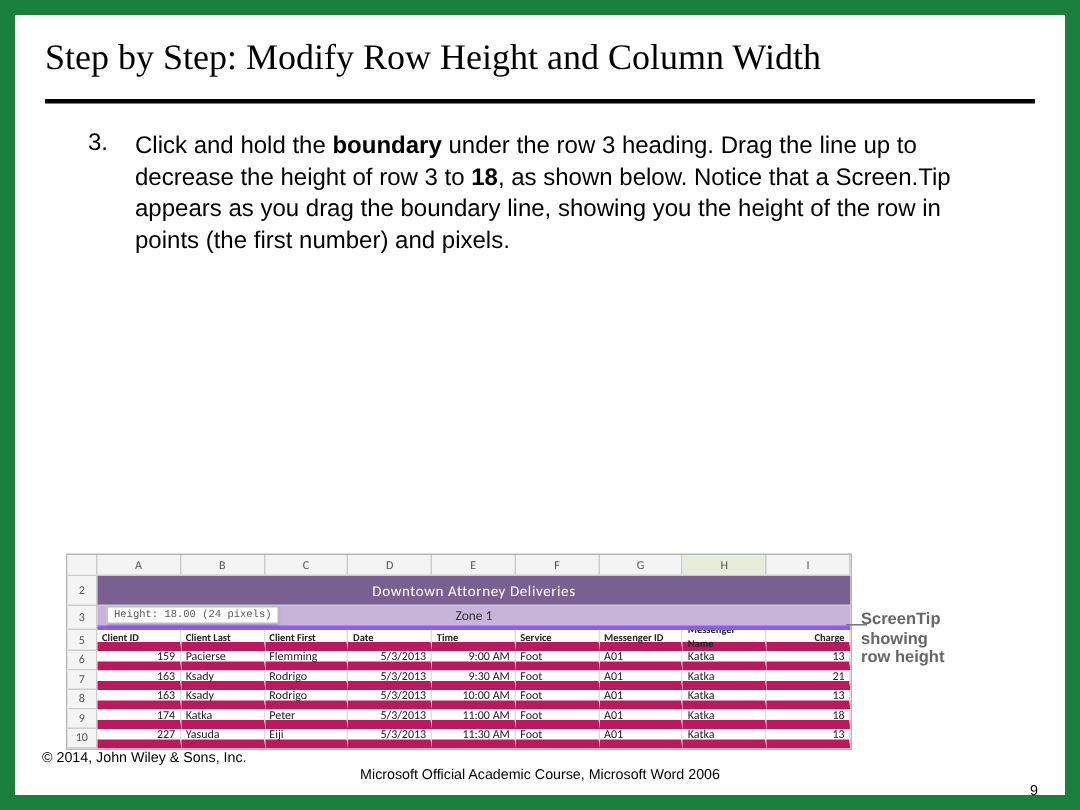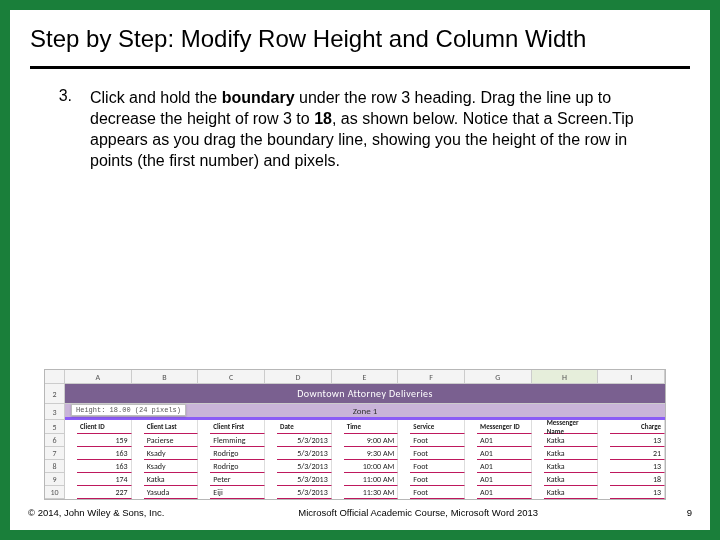--- a/index.html
+++ b/index.html
@@ -6,20 +6,21 @@
   body { background: #fff; font-family: Arial, Helvetica, sans-serif; }
   .slide {
     width: 720px; height: 540px;
     border: 10px solid #1a7f3a;
     background: #fff;
     display: flex; flex-direction: column;
     position: relative;
   }
   .header {
     padding: 14px 13px 6px 20px;
+    font-family: Liberation Serif, serif;
   }
   .title {
     font-size: 24px; color: #000; font-weight: 400;
     line-height: 1.25;
   }
   .rule {
     margin: 6px 20px 0 20px;
     border-top: 3px solid #000;
   }
   .body {
@@ -58,39 +59,40 @@
   .band-zone { display:flex; height:16px; position:relative; }
   .zone-cell { flex:1; background:#c9b4d9; color:#333; display:flex; align-items:center; justify-content:center; font-size:9px; border-bottom:3px solid #8b5cf6;}
   .screentip {
     position:absolute; left:26px; top:0px;
     background:#fff; border:1px solid #bcbcbc;
     padding:1px 4px; font-size:7px; color:#555;
     box-shadow:0 1px 2px rgba(0,0,0,0.2);
     font-family:Liberation Mono, monospace;
   }
   .data-head { display:flex; height:14px; }
-  .cell { flex:1; border-right:1px solid #ddd; border-bottom:1px solid #be185d; display:flex; align-items:center; padding:0 3px; color:#222; background:#fff;margin-left:12px;}
+  .cell { flex:1; border-right:1px solid #ddd; border-bottom:6px solid #be185d; display:flex; align-items:center; padding:0 3px; color:#222; background:#fff;}
   .cell.hdr { font-weight:700; font-size:7px;}
   .cell.r { justify-content:flex-end; }
   .data-row { display:flex; height:13px; }
   .callout {
     width: 92px; font-size: 11px; line-height:1.15; color:#666; font-weight:700;
     padding-top: 38px;
     position:relative;
   }
   .callout-line {
     position:absolute; top:47px; left:-10px; width:14px; height:1px; background:#777;
   }
 
   .footer {
-    display:flex; align-items:center; justify-content:space-between;
+    display:flex; justify-content:space-between;
     padding: 0 18px 6px 18px;
     font-size: 9.5px; color:#000;
     margin-top:auto;
     height: 30px;
+    flex-direction: column;
   }
   .footer .mid { text-align:center; flex:1; }
   .footer .page { min-width:20px; text-align:right; }
 </style>
 </head>
 <body>
 
 <div class="slide">
 
   <div class="header">
@@ -204,21 +206,27 @@
         <div class="cell">Eiji</div>
         <div class="cell r">5/3/2013</div>
         <div class="cell r">11:30 AM</div>
         <div class="cell">Foot</div>
         <div class="cell">A01</div>
         <div class="cell">Katka</div>
         <div class="cell r">13</div>
       </div>
     </div>
 
+    <div class="callout">
+      <div class="callout-line"></div>
+      <div>ScreenTip</div>
+      <div>showing</div>
+      <div>row height</div>
+    </div>
   </div>
 
   <div class="footer">
     <div>© 2014, John Wiley &amp; Sons, Inc.</div>
-    <div class="mid">Microsoft Official Academic Course, Microsoft Word 2013</div>
+    <div class="mid">Microsoft Official Academic Course, Microsoft Word 2006</div>
     <div class="page">9</div>
   </div>
 
 </div>
 
 </body></html>

